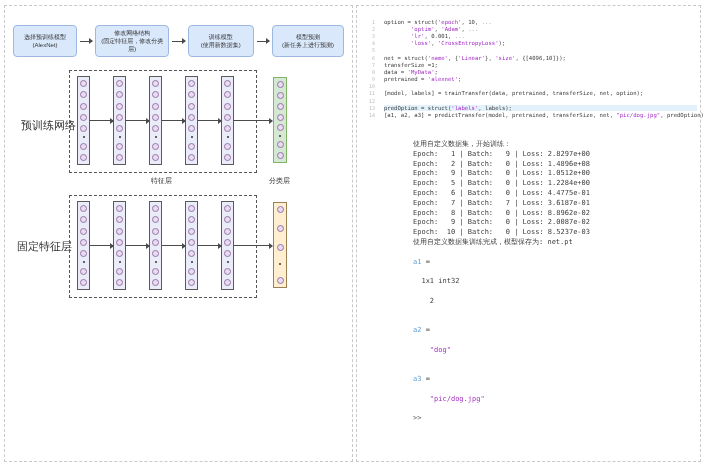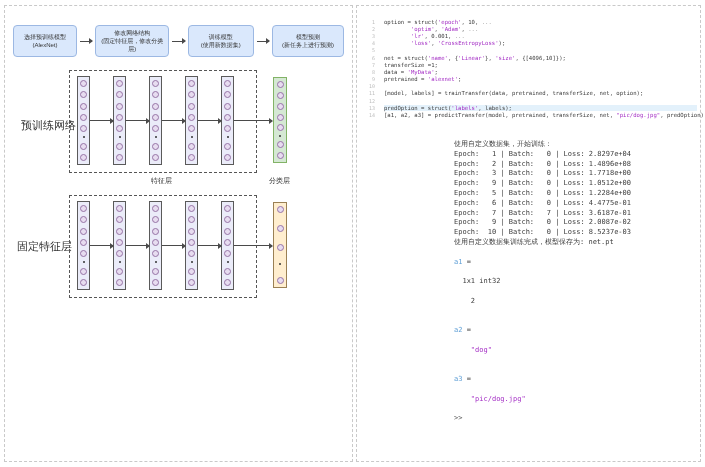--- a/index.html
+++ b/index.html
@@ -33,21 +33,21 @@
   #code-area{position:absolute;left:5px;top:12px;right:3px;font-family:"DejaVu Sans Mono",monospace;}
   .code-row{display:flex;height:7.2px;align-items:center;}
   .gutter{width:13px;text-align:right;font-size:5px;color:#bdbdbd;flex:0 0 13px;margin-right:9px;}
   .code-text{flex:1;font-size:5.6px;white-space:pre;color:#3c3c3c;}
   .code-row.hl .code-text{background:#e3f1fb;}
   .tok-s{color:#a32cc4;}
   .tok-d{color:#999;}
 
   
   #console-area{position:absolute;left:56px;top:134px;right:3px;font-family:"DejaVu Sans Mono",monospace;}
-  .con-line{height:9.8px;font-size:7px;white-space:pre;color:#3c3c3c;line-height:9.8px;margin-left:41px;}
+  .con-line{height:9.8px;font-size:7px;white-space:pre;color:#3c3c3c;line-height:9.8px;}
   .con-var{color:#5f9fd6;}
   .con-str{color:#a32cc4;}
   .con-prompt{color:#555;}
 </style>
 </head>
 <body>
 
 <div id="stage">
 
   <div id="left-panel" class="panel">
@@ -268,27 +268,27 @@
           <span class="gutter">13</span>
           <span class="code-text"><span>predOption = struct(</span><span class="tok-s">'labels'</span><span>, labels);</span></span>
         </div>
         <div class="code-row">
           <span class="gutter">14</span>
           <span class="code-text"><span>[a1, a2, a3] = predictTransfer(model, pretrained, transferSize, net, </span><span class="tok-s">"pic/dog.jpg"</span><span>, predOption)</span></span>
         </div>
       </div>
     <div id="console-area">
         <div class="con-line"><span>使用自定义数据集，开始训练：</span></div>
-        <div class="con-line"><span>Epoch:   1 | Batch:   0 | Loss: 2.8297e+04</span></div>
+        <div class="con-line"><span>Epoch:   1 | Batch:   9 | Loss: 2.8297e+00</span></div>
         <div class="con-line"><span>Epoch:   2 | Batch:   0 | Loss: 1.4896e+08</span></div>
-        <div class="con-line"><span>Epoch:   3 | Batch:   0 | Loss: 1.7718e+00</span></div>
         <div class="con-line"><span>Epoch:   9 | Batch:   0 | Loss: 1.0512e+00</span></div>
         <div class="con-line"><span>Epoch:   5 | Batch:   0 | Loss: 1.2284e+00</span></div>
         <div class="con-line"><span>Epoch:   6 | Batch:   0 | Loss: 4.4775e-01</span></div>
         <div class="con-line"><span>Epoch:   7 | Batch:   7 | Loss: 3.6187e-01</span></div>
+        <div class="con-line"><span>Epoch:   8 | Batch:   0 | Loss: 8.8962e-02</span></div>
         <div class="con-line"><span>Epoch:   9 | Batch:   0 | Loss: 2.0087e-02</span></div>
         <div class="con-line"><span>Epoch:  10 | Batch:   0 | Loss: 8.5237e-03</span></div>
         <div class="con-line"><span>使用自定义数据集训练完成，模型保存为: net.pt</span></div>
         <div class="con-line">&nbsp;</div>
         <div class="con-line"><span class="con-var">a1</span><span> =</span></div>
         <div class="con-line">&nbsp;</div>
         <div class="con-line"><span>  1x1 int32</span></div>
         <div class="con-line">&nbsp;</div>
         <div class="con-line"><span>    2</span></div>
         <div class="con-line">&nbsp;</div>

